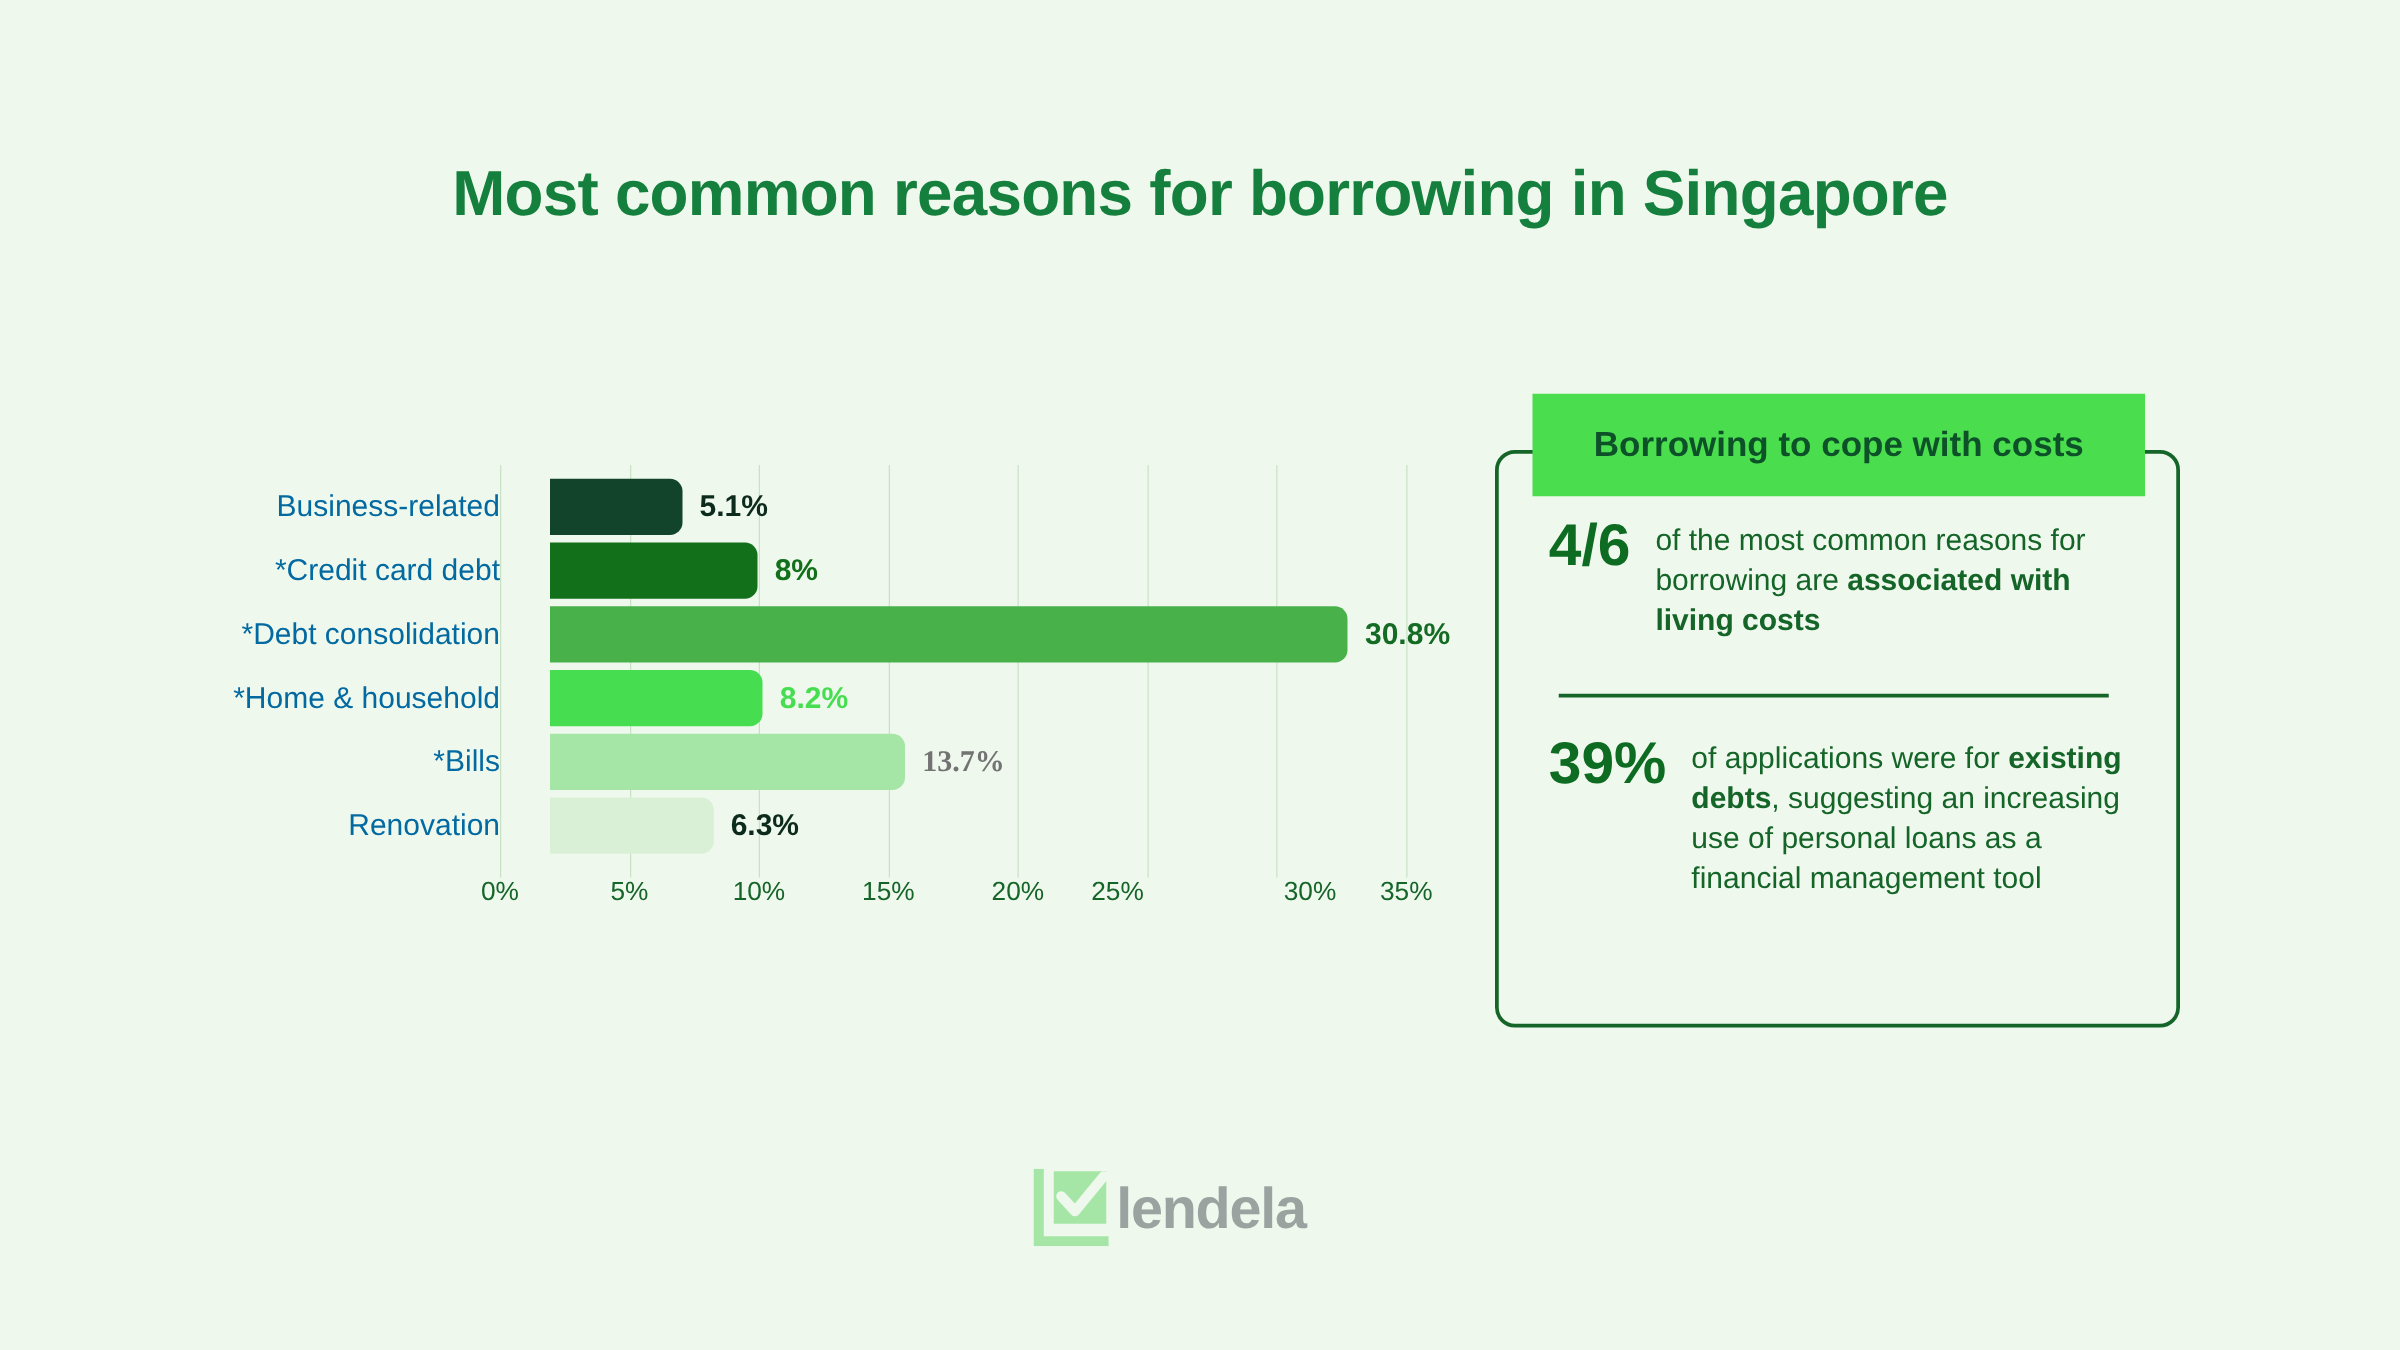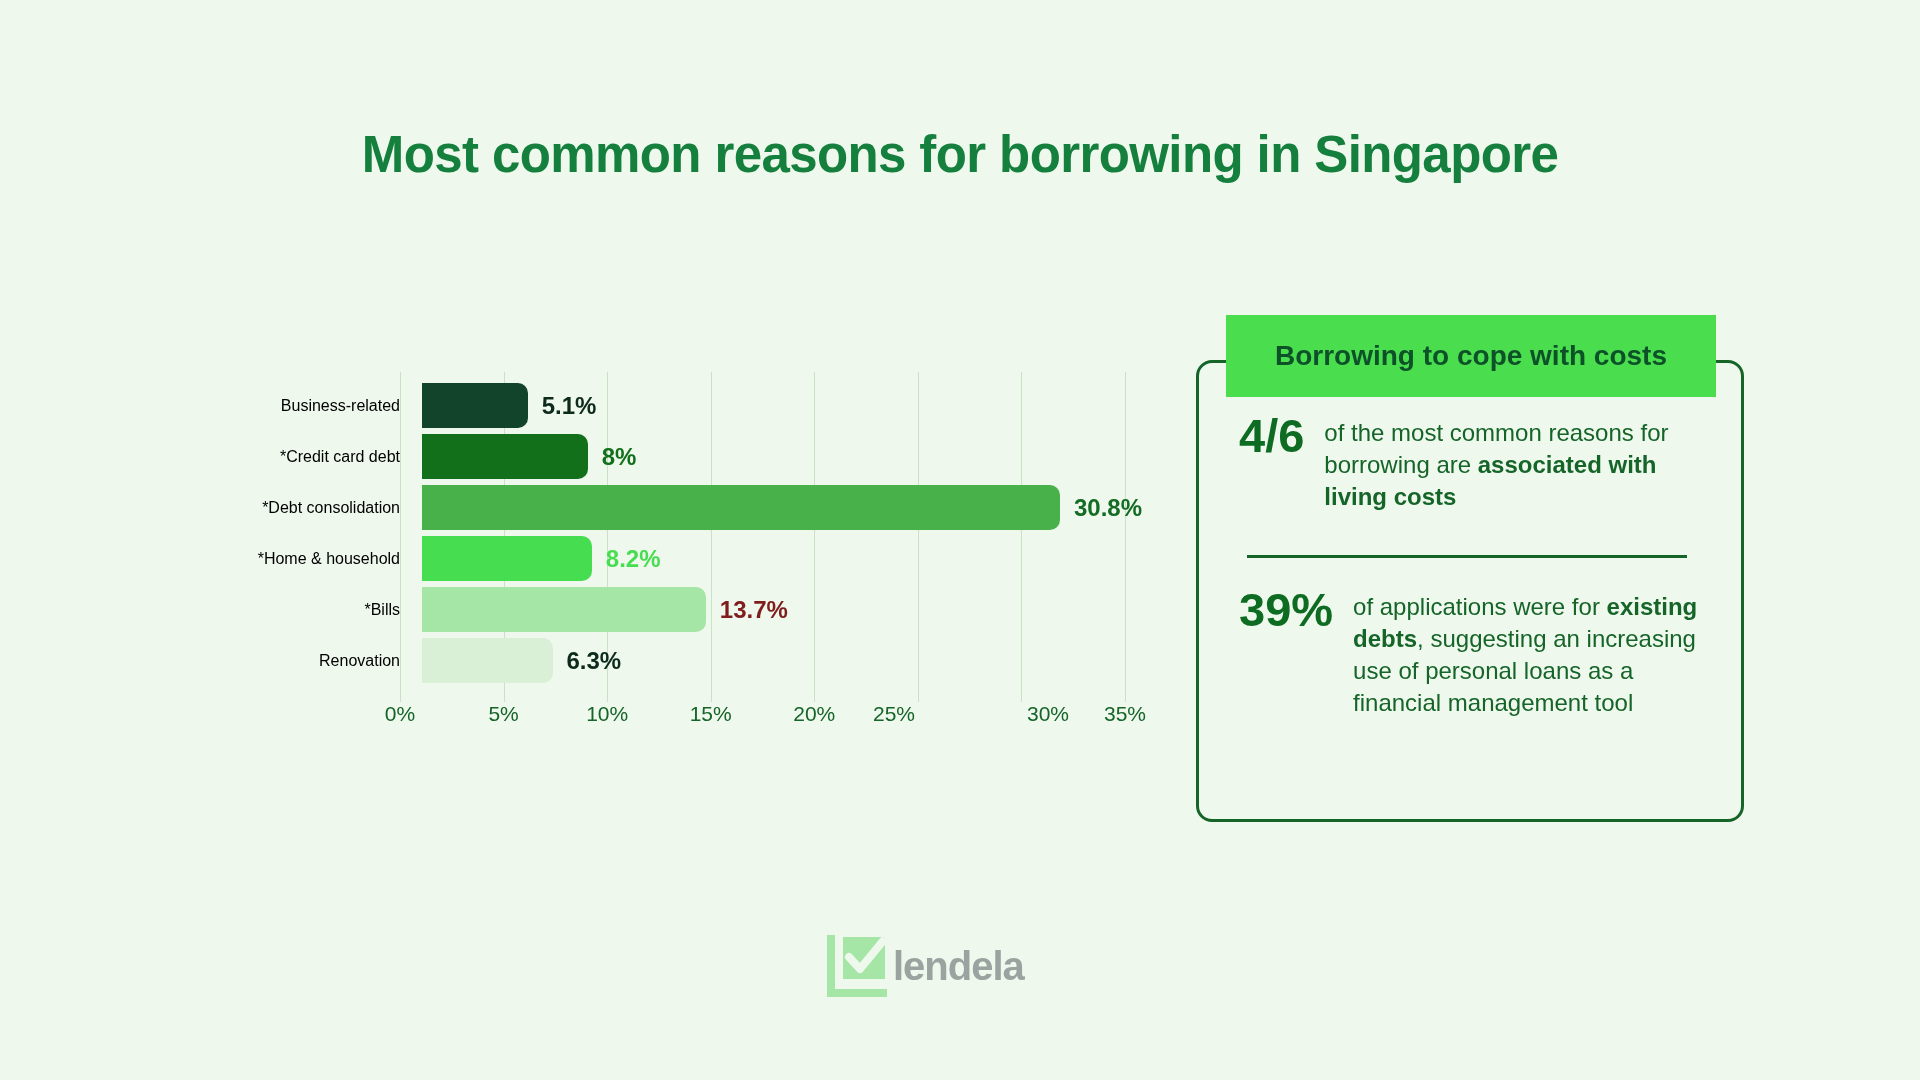--- a/index.html
+++ b/index.html
@@ -44,23 +44,23 @@
   }
   .row {
     display: flex;
     align-items: center;
     height: 51px;
     margin-bottom: 0px;
   }
   .cat-label {
     width: 240px;
     text-align: right;
-    padding-right: 22px;
-    font-size: 16px;
-    color: #000000;
+    padding-right: 40px;
+    font-size: 24px;
+    color: #0369a1;
     white-space: nowrap;
     flex: none;
   }
   .bar-area {
     position: relative;
     width: 725px;
     height: 51px;
     flex: none;
     padding-left: 28px;
   }
@@ -195,21 +195,21 @@
     align-items: center;
   }
   .logo-mark {
     position: relative;
     width: 62px;
     height: 62px;
     flex: none;
     margin-right: 6px;
   }
   .logo-word {
-    font-size: 40px;
+    font-size: 46px;
     font-weight: bold;
     color: #9aa3a0;
     letter-spacing: -1px;
     line-height: 1;
   }
 </style>
 </head>
 <body>
 
 <div class="title">Most common reasons for borrowing in Singapore</div>
@@ -251,21 +251,21 @@
         <div class="cat-label">*Home &amp; household</div>
         <div class="bar-area">
           <div class="bar" style="width: 169.857px; background: rgb(71, 221, 81);"></div>
           <div class="bar-value" style="left: 183.857px; color: rgb(71, 221, 81);">8.2%</div>
         </div>
       </div>
       <div class="row">
         <div class="cat-label">*Bills</div>
         <div class="bar-area">
           <div class="bar" style="width: 283.786px; background: rgb(165, 230, 167);"></div>
-          <div class="bar-value" style="left: 297.786px; color: #7f1d1d;">13.7%</div>
+          <div class="bar-value" style="left: 297.786px; color: #737373; font-family: Liberation Serif, serif;">13.7%</div>
         </div>
       </div>
       <div class="row">
         <div class="cat-label">Renovation</div>
         <div class="bar-area">
           <div class="bar" style="width: 130.5px; background: rgb(217, 239, 214);"></div>
           <div class="bar-value" style="left: 144.5px; color: rgb(13, 43, 28);">6.3%</div>
         </div>
       </div>
     </div>

